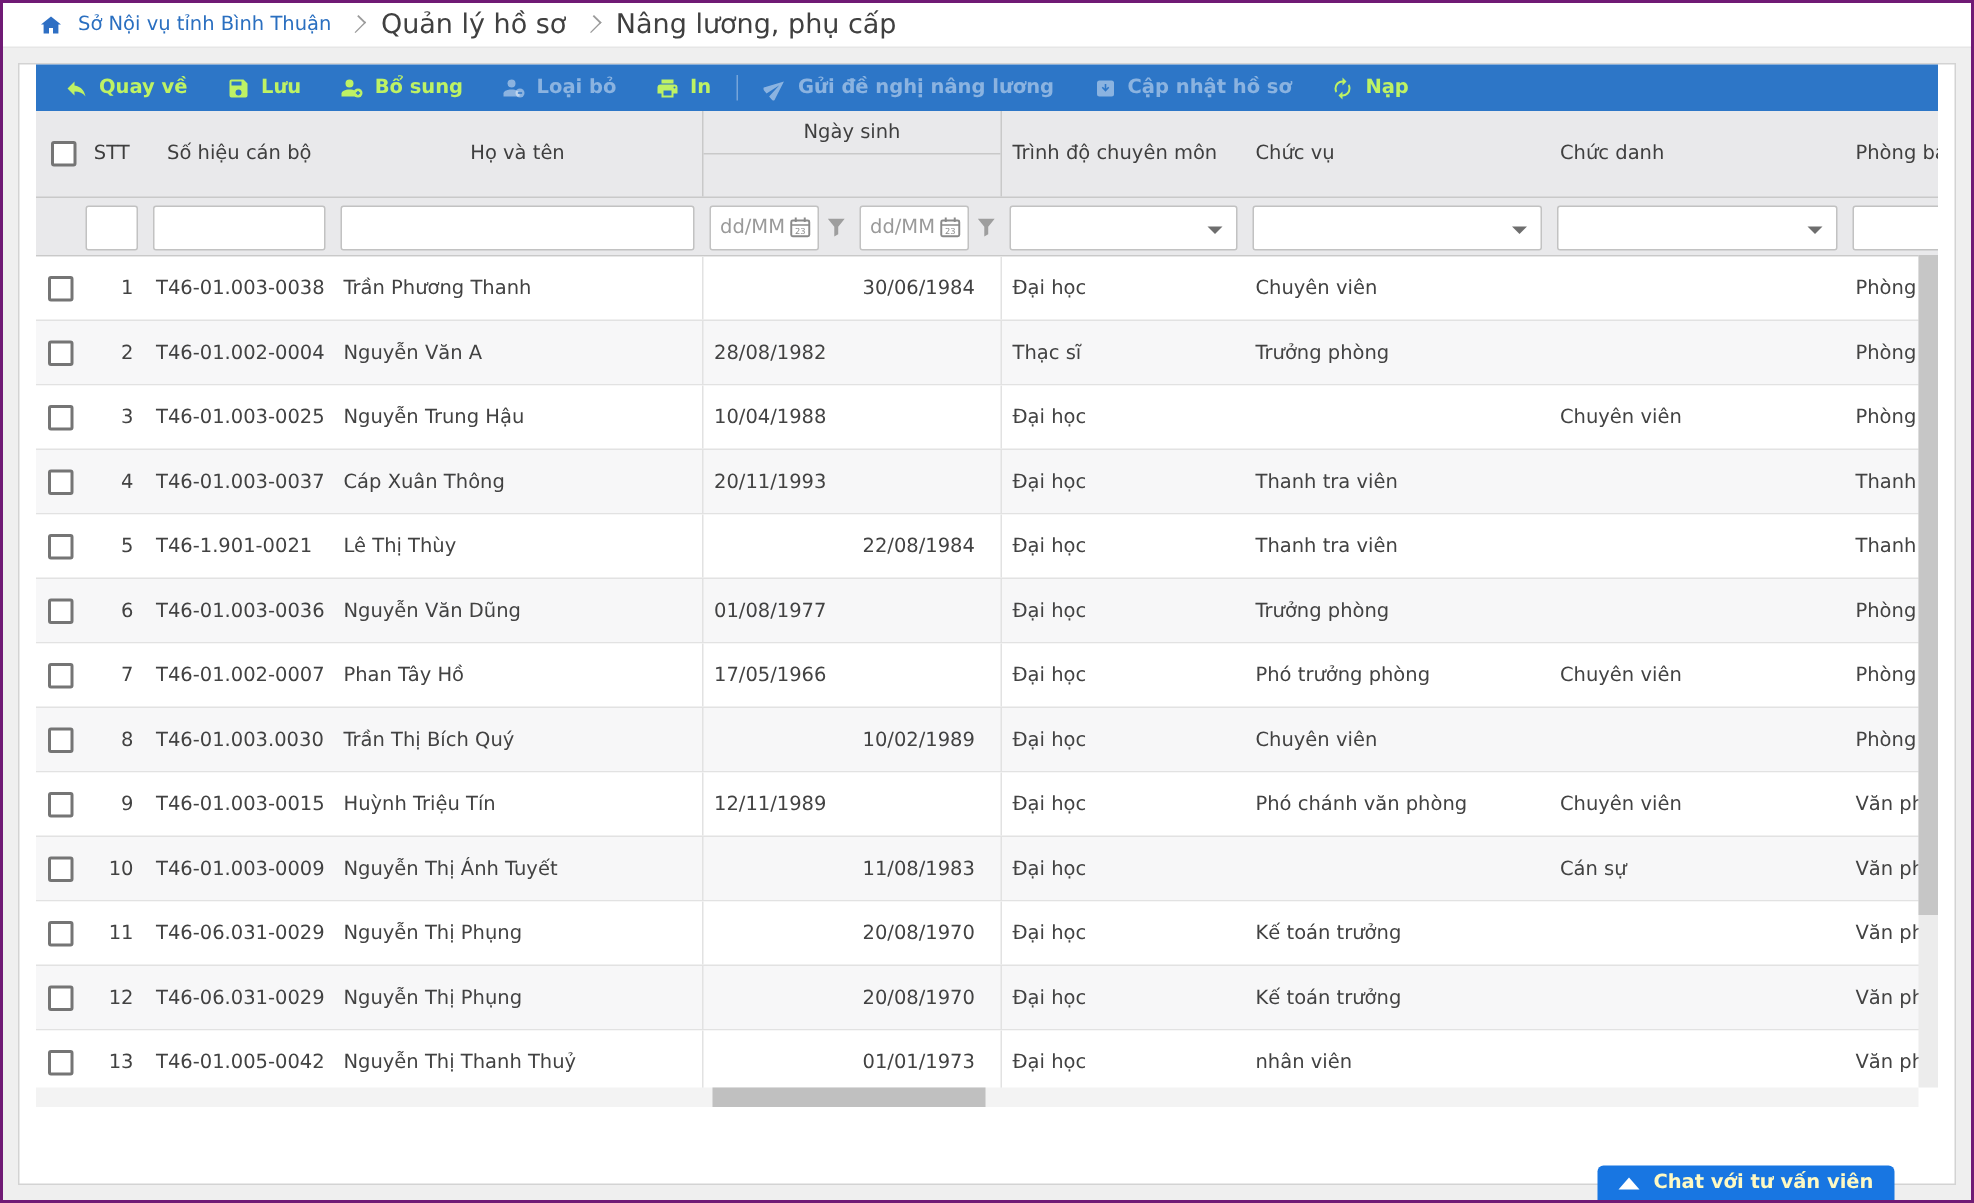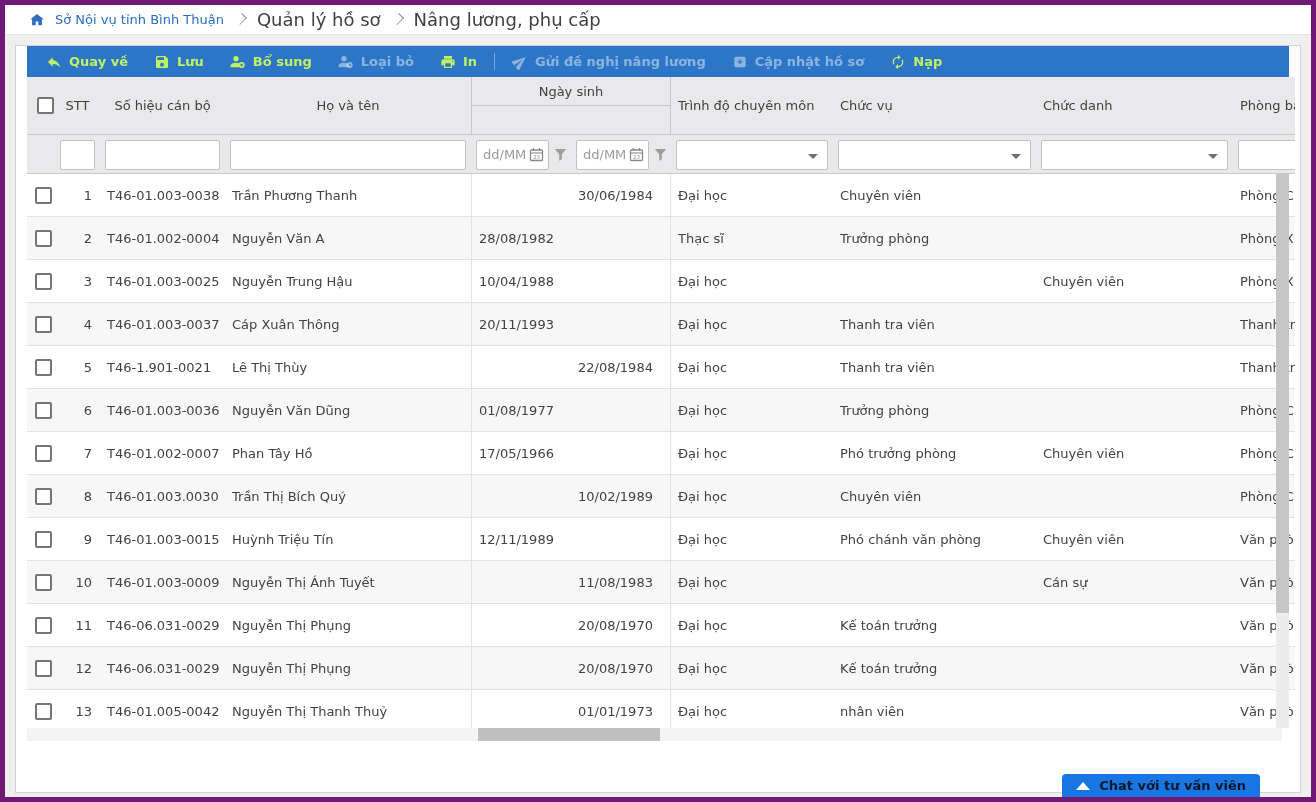--- a/index.html
+++ b/index.html
@@ -1,20 +1,20 @@
 <!DOCTYPE html>
 <html><head>
 <meta charset="utf-8">
 <style>
   * { box-sizing: border-box; margin: 0; padding: 0; }
   html,body { margin:0; background:#dcdcdc; }
   body { font-family: "DejaVu Sans", "Liberation Sans", sans-serif; }
 
   .window { position:relative; width:1316px; height:802px; background:#fff;
-            border:5px solid #701a75; overflow:hidden; }
+            border:2px solid #701a75; overflow:hidden; }
 
   
   .crumbbar { height:30px; display:flex; align-items:center; gap:9px;
               padding-left:24px; background:#fff; border-bottom:1px solid #e6e6e6; }
   .crumb-link { color:#2a6fc0; font-size:13px; cursor:pointer; }
   .crumb { color:#404040; font-size:18px; }
   .crumb-sep { width:7px; height:12px; position:relative; margin:0 4px; }
   .crumb-sep::before { content:""; position:absolute; left:0; top:1px; width:7px; height:7px;
               border-top:1.5px solid #9a9a9a; border-right:1.5px solid #9a9a9a;
               transform:rotate(45deg) scale(.9,1.25); }
@@ -86,21 +86,21 @@
   .td .checkbox { margin-left:8px; margin-right:auto; }
 
   
   .vscroll { position:absolute; right:0; top:96px; width:13px; height:555px; background:#ececec; }
   .vthumb { position:absolute; top:0; left:0; width:13px; height:440px; background:#c6c6c6; }
   .hscroll { position:absolute; left:0; top:651px; width:1255px; height:13px; background:#f3f3f3; }
   .hthumb { position:absolute; left:451px; top:0; width:182px; height:13px; background:#c0c0c0; }
 
   
   .chat-btn { position:absolute; right:51px; bottom:0; height:23px; z-index:5;
-              background:#1876e2; color:#0f172a; font-size:13px; font-weight:600;
+              background:#1876e2; color:#fef9c3; font-size:13px; font-weight:600;
               border-radius:4px 4px 0 0; display:flex; align-items:center; gap:9px;
               padding:0 14px; cursor:pointer; }
   .chat-up { width:0; height:0; border-left:7px solid transparent;
              border-right:7px solid transparent; border-bottom:8px solid #fff; }
 </style>
 </head>
 <body>
 
 <div class="window">
 

